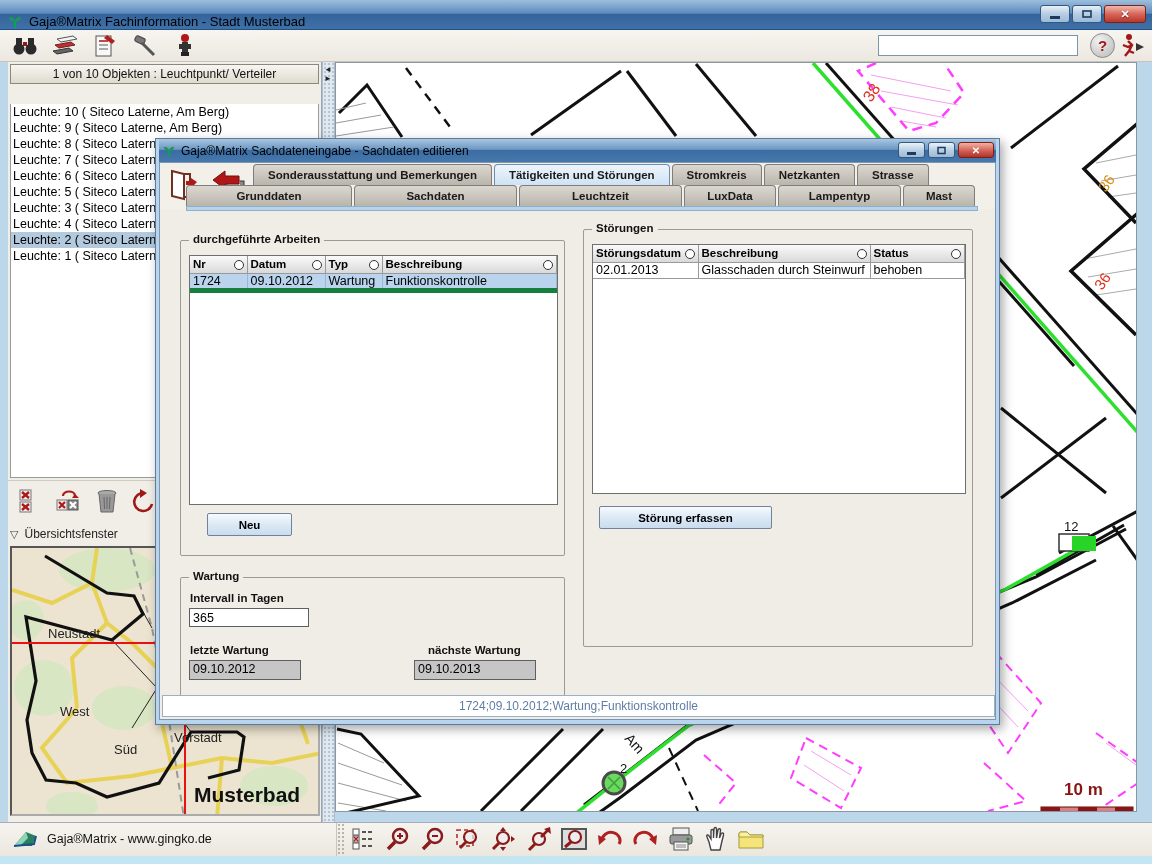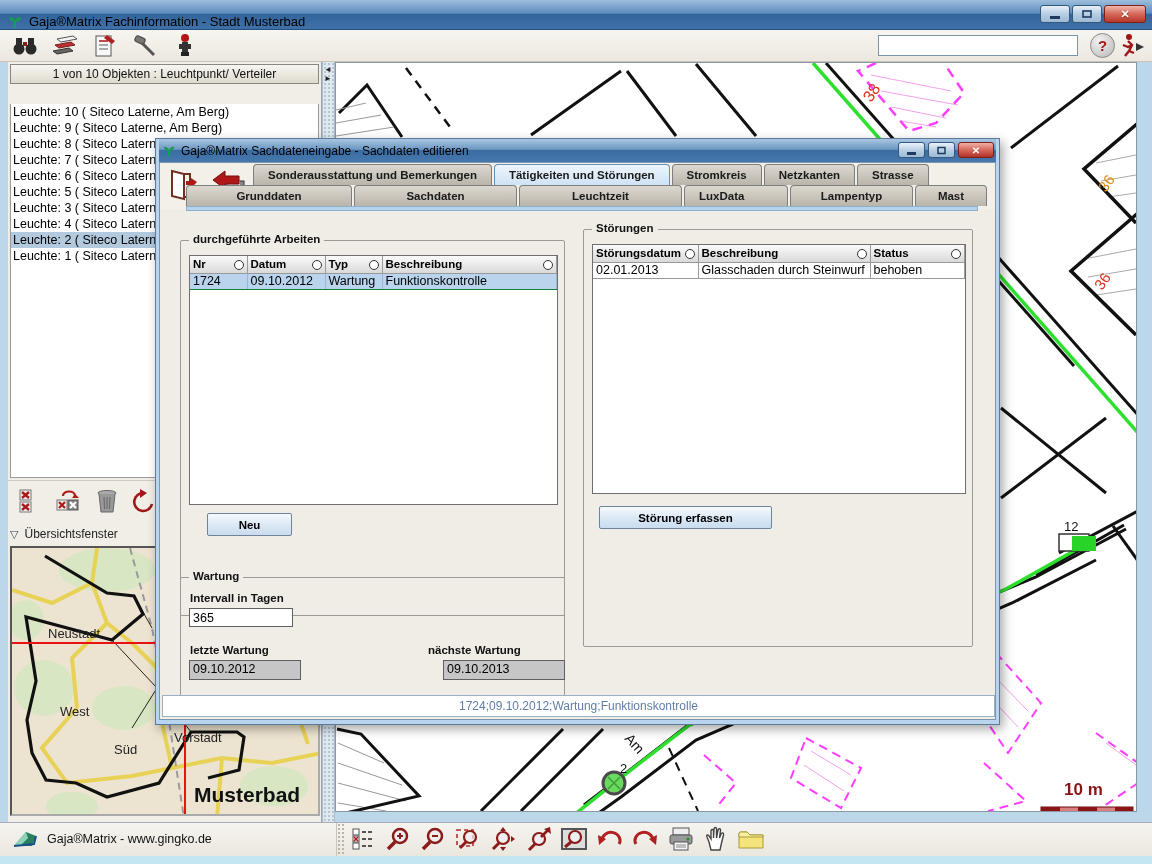--- a/index.html
+++ b/index.html
@@ -85,34 +85,34 @@
   .tabs2 { position:absolute; left:26px; top:22px; display:flex; }
   .tab { height:21px; line-height:20px; padding:0 14px; font-size:11.5px; font-weight:bold; color:#1a1a1a;
     background:linear-gradient(180deg,#dcd8d0,#b9b5ab); border:1px solid #7e7e7e; border-bottom:none;
     border-radius:4px 4px 0 0; margin-right:2px; white-space:nowrap; }
   .tab.active { background:linear-gradient(180deg,#eef5fc,#cfe2f4); border-color:#6a8fb5; position:relative; z-index:2; }
   .tab-underline { position:absolute; left:26px; top:43px; width:792px; height:5px; background:#b7d3ea; border:1px solid #8fb0cc; }
   .dlg-content { position:absolute; left:0; top:48px; width:837px; height:486px; }
 
   .groupbox { position:absolute; border:1px solid #9c9a94; border-radius:2px; }
   .groupbox > .gtitle { position:absolute; left:8px; top:-8px; background:#f0ede6; padding:0 4px; font-size:11.5px; font-weight:bold; color:#111; }
-  .g-works { left:20px; top:29px; width:385px; height:376px; }
+  .g-works { left:20px; top:29px; width:385px; height:316px; }
   .g-faults { left:423px; top:18px; width:390px; height:418px; }
   .g-maint { left:20px; top:366px; width:385px; height:138px; }
 
   .listbox { position:absolute; left:8px; top:14px; background:#fff; border:1px solid #6f6f6f; }
   .g-works .listbox { width:369px; height:250px; }
   .g-faults .listbox { width:374px; height:250px; }
   table.grid { border-collapse:collapse; width:100%; table-layout:fixed; }
   .grid th { background:linear-gradient(180deg,#fafafa,#d9d9d9); border:1px solid #9a9a9a; border-top:none;
     font-size:11.5px; font-weight:bold; text-align:left; padding:1px 3px; height:17px; position:relative; }
   .grid th:first-child { border-left:none; }
   .grid th .circ { position:absolute; right:3px; top:4px; }
   .grid td { font-size:12.5px; padding:0 3px; height:16px; border-right:1px solid #c8d8e8; white-space:nowrap; overflow:hidden; }
-  tr.sel td { background:#b9d4ec; border-right:1px solid #9ab8d4; border-bottom:1px solid #15803d; }
+  tr.sel td { background:#b9d4ec; border-right:1px solid #9ab8d4; border-bottom:5px solid #15803d; }
   .g-faults .grid td { border-bottom:1px solid #9a9a9a; border-right:1px solid #9a9a9a; }
 
   .pushbtn { position:absolute; height:23px; border:1px solid #70839b; border-radius:2px;
     background:linear-gradient(180deg,#f6fafd,#dce9f5 50%,#c9dcEF); font-size:11.5px; font-weight:bold; color:#000;
     display:flex; align-items:center; justify-content:center; }
   .btn-neu { left:26px; top:272px; width:85px; }
   .btn-fault { left:15px; top:276px; width:173px; }
 
   .flabel { position:absolute; font-size:11.5px; font-weight:bold; color:#111; }
   .field { position:absolute; border:1px solid #5f5f5f; font-size:12.5px; padding:1px 3px; }
@@ -549,21 +549,21 @@
         <div class="tab">Sonderausstattung und Bemerkungen</div>
         <div class="tab active">Tätigkeiten und Störungen</div>
         <div class="tab">Stromkreis</div>
         <div class="tab">Netzkanten</div>
         <div class="tab">Strasse</div>
       </div>
       <div class="tabs2">
         <div class="tab" style="width:166px;text-align:center">Grunddaten</div>
         <div class="tab" style="width:163px;text-align:center">Sachdaten</div>
         <div class="tab" style="width:163px;text-align:center">Leuchtzeit</div>
-        <div class="tab" style="width:104px;text-align:left">LuxData</div>
+        <div class="tab" style="width:92px;text-align:center">LuxData</div>
         <div class="tab" style="width:123px;text-align:center">Lampentyp</div>
         <div class="tab" style="width:72px;text-align:center">Mast</div>
       </div>
       <div class="tab-underline"></div>
 
       <div class="dlg-content">
 
         <div class="groupbox g-works">
           <span class="gtitle">durchgeführte Arbeiten</span>
           <div class="listbox">
@@ -615,25 +615,25 @@
               </tr>
             </tbody>
               </table>
           </div>
           <div class="pushbtn btn-fault">Störung erfassen</div>
         </div>
 
         <div class="groupbox g-maint">
           <span class="gtitle">Wartung</span>
           <span class="flabel" style="left:9px;top:14px">Intervall in Tagen</span>
-          <input class="field edit" style="left: 8px; top: 30px; width: 104px; height: 19px;" value="365">
+          <input class="field edit" style="left: 8px; top: 30px; width: 120px; height: 19px;" value="365">
           <span class="flabel" style="left:9px;top:66px">letzte Wartung</span>
           <div class="field ro" style="left:8px;top:82px;width:112px;height:20px">09.10.2012</div>
           <span class="flabel" style="left:247px;top:66px">nächste Wartung</span>
-          <div class="field ro" style="left:262px;top:82px;width:122px;height:20px">09.10.2013</div>
+          <div class="field ro" style="left:233px;top:82px;width:122px;height:20px">09.10.2013</div>
         </div>
       </div>
 
       <div class="dlg-status">1724;09.10.2012;Wartung;Funktionskontrolle</div>
     </div>
   </div>
 
 </div>
 
 </body></html>

